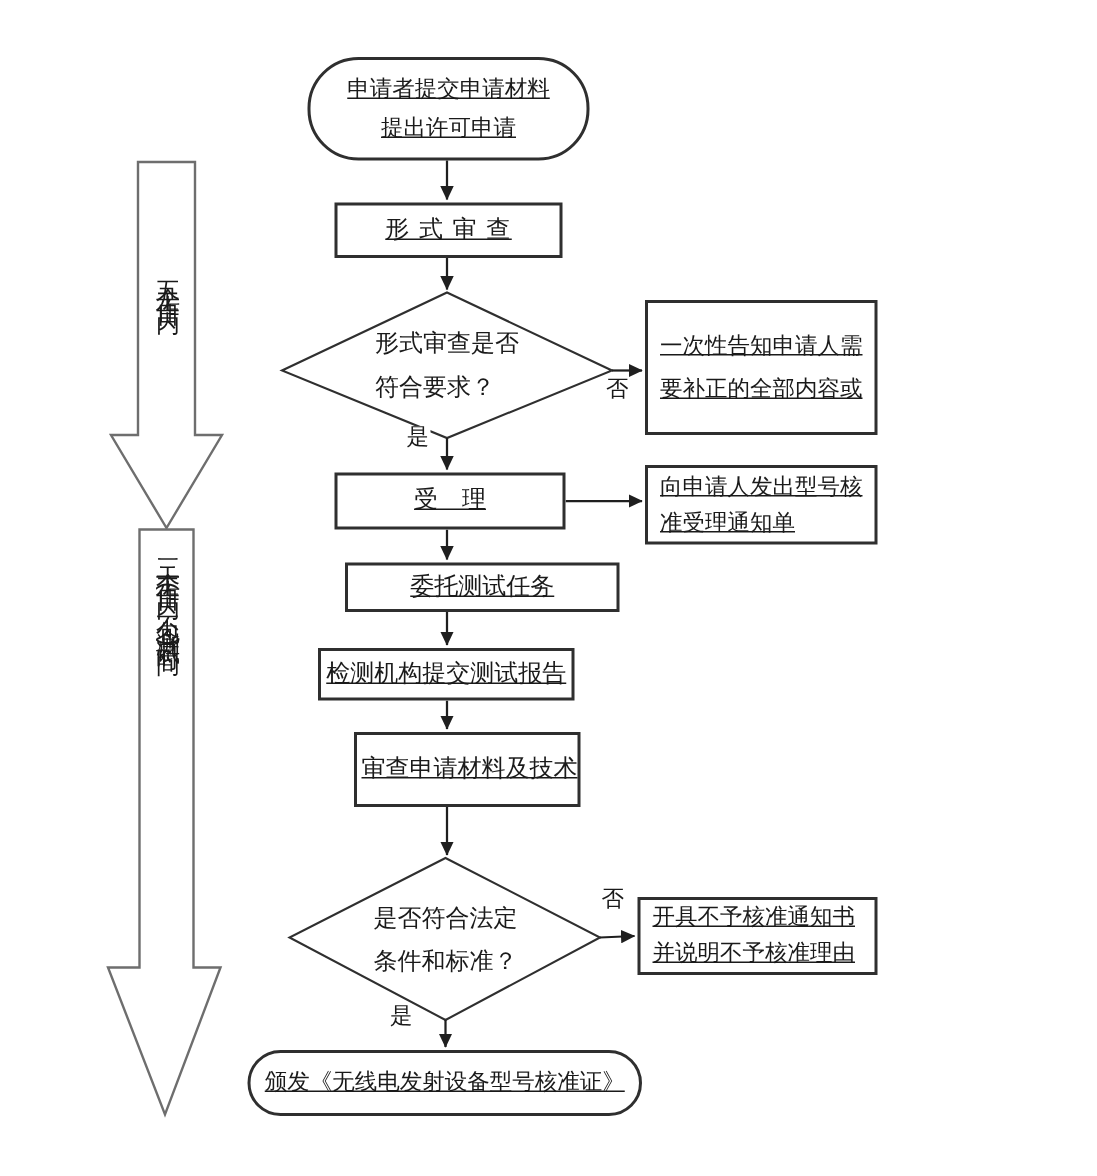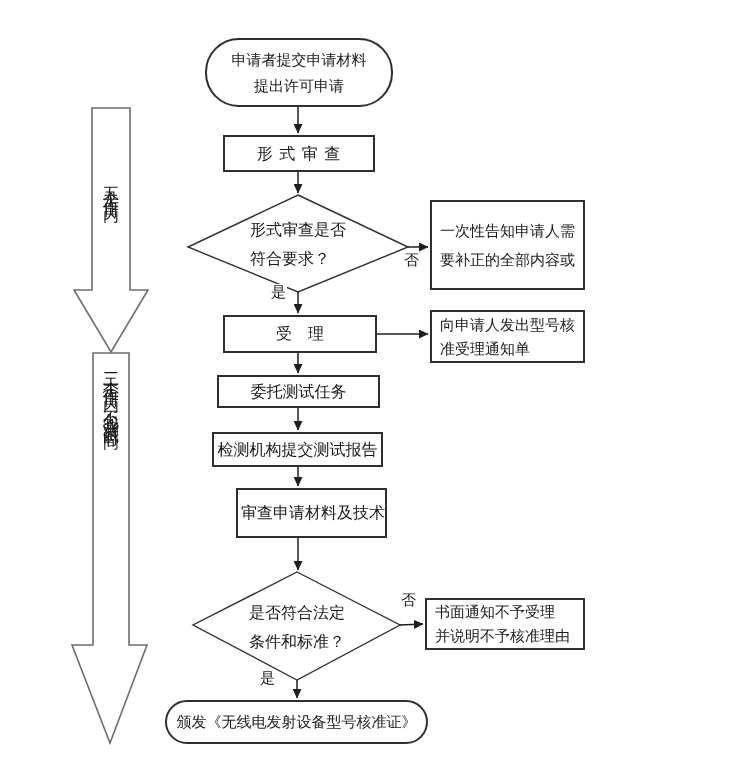--- a/index.html
+++ b/index.html
@@ -9,21 +9,21 @@
     background:#ffffff;
     font-family:"Liberation Sans","DejaVu Sans",sans-serif;
     color:#1a1a1a;
     overflow:hidden;
   }
   #shapes{position:absolute;left:0;top:0;z-index:0;}
   .node{
     position:absolute;box-sizing:border-box;background:#fff;
     border:2px solid #2f2f2f;
     display:flex;align-items:center;justify-content:center;
-    text-align:center;font-size:16px;line-height:22px;z-index:2;
+    text-align:center;font-size:16px;line-height:22px;z-index:2;text-decoration:underline;
   }
   .oval1{border-radius:34px;font-size:15px;line-height:26px;}
   .oval2{border-radius:22px;font-size:15px;}
   .side-box{
     justify-content:flex-start;text-align:left;
     padding-left:8px;font-size:15px;line-height:29px;
   }
   .side-box.two-line{line-height:24px;}
   .diamond-text{
     position:absolute;z-index:2;display:flex;align-items:flex-end;justify-content:center;
@@ -104,21 +104,21 @@
 
   <div class="node" style="left:223px;top:315px;width:154px;height:38px;">受　理</div>
 
   <div class="node side-box two-line" style="left:430px;top:310px;width:155px;height:53px;">
     <div>
       <span class="block">向申请人发出型号核</span>
       <span class="block">准受理通知单</span>
     </div>
   </div>
 
-  <div class="node" style="left:217px;top:375px;width:163px;height:33px;">委托测试任务</div>
+  <div class="node" style="left:230px;top:375px;width:183px;height:33px;">委托测试任务</div>
 
   <div class="node" style="left:212px;top:432px;width:171px;height:35px;">检测机构提交测试报告</div>
 
   <div class="node" style="left:236px;top:488px;width:151px;height:50px;line-height:24px;justify-content:flex-end;">
     <div>
       <span class="block">审查申请材料及技术</span>
     </div>
   </div>
 
   <div class="diamond-text" style="left:207px;top:596px;width:180px;height:60px;">
@@ -126,20 +126,20 @@
       <span class="block">是否符合法定</span>
       <span class="block">条件和标准？</span>
     </div>
   </div>
 
   <div class="edge-label" style="left:400px;top:592px;">否</div>
   <div class="edge-label" style="left:259px;top:670px;">是</div>
 
   <div class="node side-box two-line" style="left:425px;top:598px;width:160px;height:52px;">
     <div>
-      <span class="block">书面通知不予受理</span>
+      <span class="block">开具不予核准通知书</span>
       <span class="block">并说明不予核准理由</span>
     </div>
   </div>
 
   <div class="node oval2" style="left:165px;top:700px;width:263px;height:44px;">颁发《无线电发射设备型号核准证》</div>
 
 </div>
 
 </body></html>

